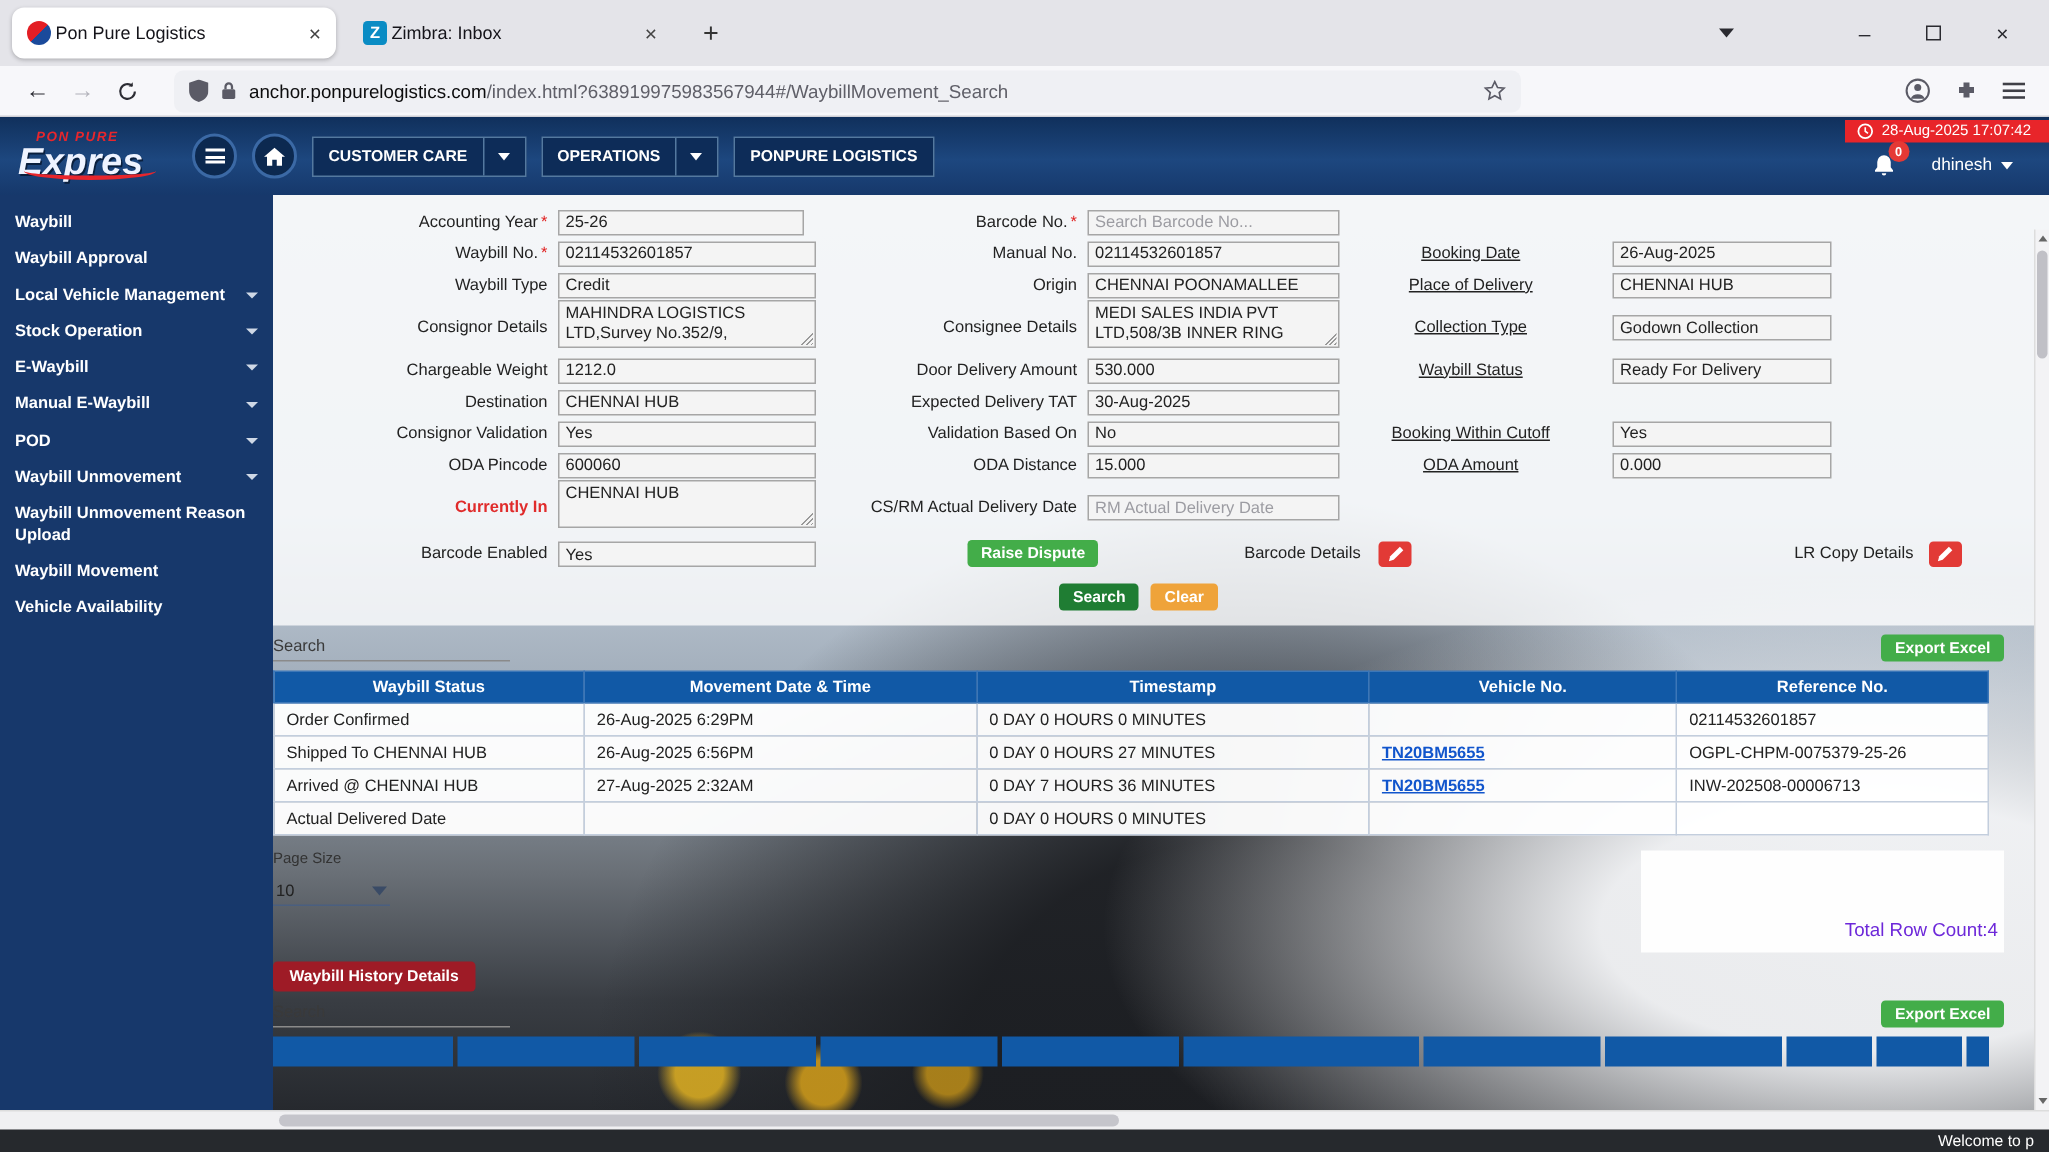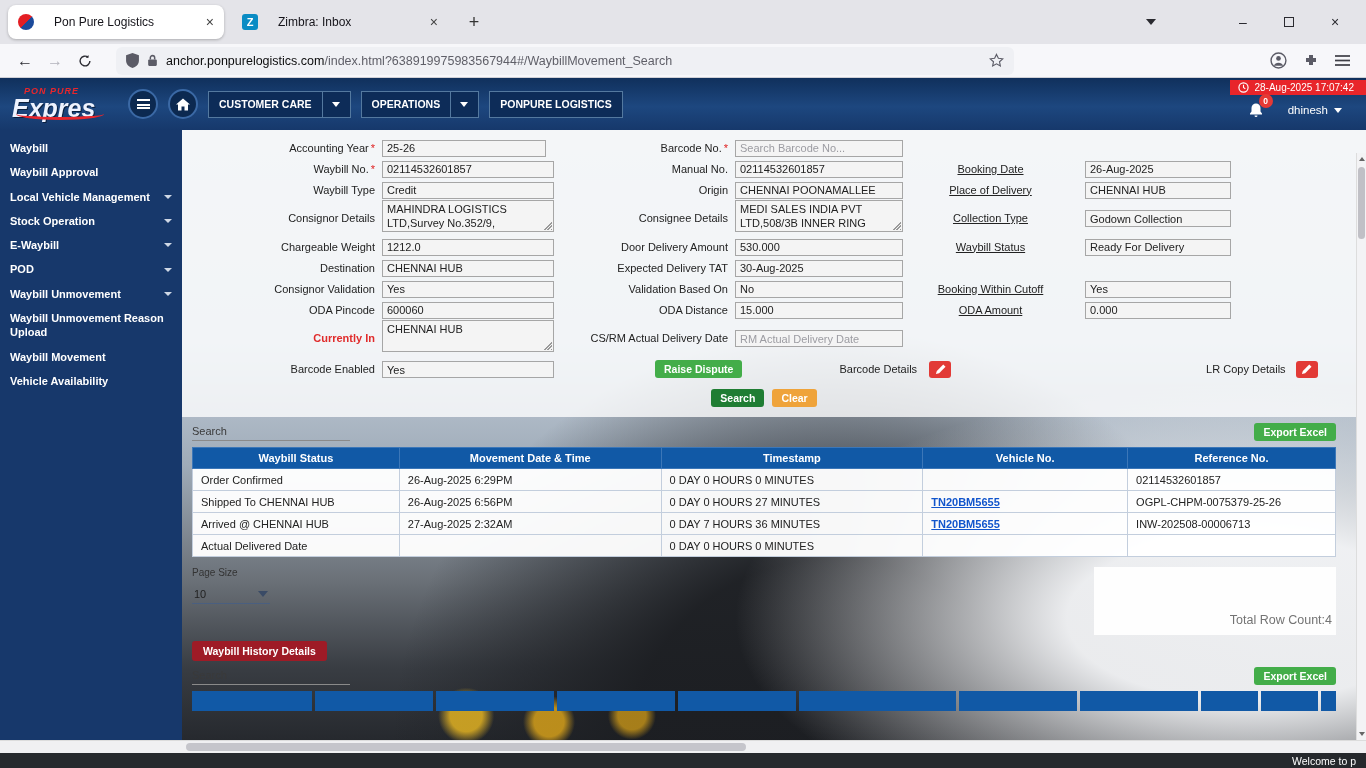--- a/index.html
+++ b/index.html
@@ -1,21 +1,21 @@
 <!DOCTYPE html>
 <html><head>
 <meta charset="utf-8">
 <style>
   * { box-sizing:border-box; margin:0; padding:0; }
   html,body { width:1366px; height:768px; overflow:hidden; font-family:"Liberation Sans",sans-serif; }
   .screen { position:relative; width:1366px; height:768px; background:#e8e8ec; }
 
   
   .tabstrip { height:44px; background:#e4e4e9; display:flex; align-items:center; padding:0 8px; }
-  .tab { display:flex; align-items:center; gap:20px; font-size:12px; color:#15141a; }
+  .tab { display:flex; align-items:center; gap:3px; font-size:12px; color:#15141a; }
   .tab.active { width:216px; height:34px; background:#fff; border-radius:8px; padding:0 10px; box-shadow:0 1px 3px rgba(0,0,0,.25); }
   .tab.inactive { width:216px; height:34px; padding:0 10px; margin-left:8px; }
   .favicon { width:16px; height:16px; flex:none; }
   .fav-pon { background:linear-gradient(135deg,#e31e24 50%,#1b4a9b 50%); border-radius:50%; }
   .fav-z { background:#0a8cc4; color:#fff; font-size:11px; font-weight:bold; display:flex; align-items:center; justify-content:center; border-radius:3px; }
   .tab-title { flex:1; white-space:nowrap; overflow:hidden; }
   .tab-close { font-size:14px; color:#444; }
   .newtab { font-size:18px; color:#333; margin-left:12px; width:28px; height:28px; display:flex; align-items:center; justify-content:center; }
   .win-controls { margin-left:auto; display:flex; align-items:center; height:100%; }
   .win-btn { width:46px; height:100%; display:flex; align-items:center; justify-content:center; font-size:14px; color:#2a2a30; }
@@ -62,21 +62,21 @@
     background:
       radial-gradient(circle at 24% 96%, rgba(226,178,34,.85) 0 16px, rgba(226,178,34,0) 28px),
       radial-gradient(circle at 31% 97%, rgba(214,160,26,.85) 0 15px, rgba(214,160,26,0) 26px),
       radial-gradient(circle at 38% 96%, rgba(201,150,24,.8) 0 14px, rgba(201,150,24,0) 24px),
       radial-gradient(ellipse at 90% 80%, rgba(245,246,248,.95) 0 12%, rgba(245,246,248,0) 34%),
       radial-gradient(ellipse at 55% 102%, rgba(28,30,34,.95) 0 22%, rgba(28,30,34,0) 48%),
       linear-gradient(180deg,#ccd5df 0%,#c2cdd9 35%,#9fabb8 55%,#6a7077 74%,#393d43 88%,#26292e 100%);
   }
   .main-col { position:relative; z-index:1; height:100%; display:flex; flex-direction:column; }
   .page-heading { height:23px; background:rgba(238,239,241,.95); display:flex; align-items:center; padding-left:10px; font-size:13px; font-weight:bold; color:#1c1c1c; border-bottom:1px solid #d5d5d8; }
-  .content-pad { padding-left:10px; padding-right:30px; }
+  .content-pad { padding-right:30px; }
 
   .form-panel { background:rgba(255,255,255,.78); padding-top:7px; padding-bottom:2px; }
   .f-row { display:flex; align-items:center; height:21px; }
   .f-row.tall { height:36px; }
   .lbl  { width:190px; padding-right:7px; text-align:right; font-size:11px; color:#222; flex:none; }
   .lbl2 { width:181px; padding-right:7px; text-align:right; font-size:11px; color:#222; flex:none; }
   .lbl3 { width:182px; padding-right:7px; text-align:center; font-size:11px; color:#222; flex:none;text-decoration:underline; }
   .lbl-red { color:#e02b2b; font-weight:bold; }
   .req { color:#e02020; margin-left:2px; }
   .inp  { width:172px; flex:none; } .inp2 { width:168px; flex:none; } .inp3 { width:146px; flex:none; }
@@ -102,21 +102,21 @@
 
   table.mv { border-collapse:collapse; margin-top:6px; width:1144px; }
   table.mv th { background:#1159a6; color:#fff; font-size:11px; font-weight:bold; padding:4px 4px; border:1px solid #3c77b8; }
   table.mv td { border:1px solid #c3cedd; font-size:11px; padding:3px 8px; height:22px; background:rgba(255,255,255,.96); color:#222; }
   td.c-status { background:#fdecea; }
   .veh-link { color:#1155cc; text-decoration:underline; font-weight:bold; cursor:pointer; }
 
   .meta-row { display:flex; margin-top:10px; height:72px; align-items:flex-start; }
   .page-size-label { font-size:10px; color:#333; }
   .page-size-select { width:78px; display:flex; justify-content:space-between; align-items:center; border-bottom:1px solid #4a5f80; font-size:11px; padding:3px 2px; margin-top:7px; color:#222; }
-  .count-card { margin-left:auto; width:242px; height:68px; background:rgba(255,255,255,.93); display:flex; align-items:flex-end; justify-content:flex-end; padding:8px 4px; font-size:12.5px; color:#737373; }
+  .count-card { margin-left:auto; width:242px; height:68px; background:rgba(255,255,255,.93); display:flex; align-items:flex-end; justify-content:flex-end; padding:8px 4px; font-size:12.5px; color:#6d28d9; }
 
   .h-table-header { display:flex; gap:3px; margin-top:6px; width:1144px; }
   .h-cell { height:20px; background:#1159a6; flex:none; }
   .hc-a { width:120px; } .hc-b { width:118px; } .hc-c { width:157px; } .hc-d { width:57px; } .hc-fill { flex:1; }
 
   .v-scrollbar { position:absolute; top:23px; right:0; bottom:0; width:10px; background:#f3f3f5; border-left:1px solid #ddd; z-index:2; }
   .vs-arrow { height:12px; display:flex; align-items:center; justify-content:center; }
   .vs-arrow-down { position:absolute; bottom:0; left:0; right:0; }
   .tri-up { width:0; height:0; border-left:3px solid transparent; border-right:3px solid transparent; border-bottom:4px solid #666; }
   .tri-down { width:0; height:0; border-left:3px solid transparent; border-right:3px solid transparent; border-top:4px solid #666; }
@@ -270,20 +270,24 @@
       <div class="side-item">
           <span>Local Vehicle Management</span>
           <span class="side-caret"></span>
         </div>
       <div class="side-item">
           <span>Stock Operation</span>
           <span class="side-caret"></span>
         </div>
       <div class="side-item">
           <span>E-Waybill</span>
+          <span class="side-caret"></span>
+        </div>
+      <div class="side-item">
+          <span>Manual E-Waybill</span>
           <span class="side-caret"></span>
         </div>
       <div class="side-item">
           <span>POD</span>
           <span class="side-caret"></span>
         </div>
       <div class="side-item">
           <span>Waybill Unmovement</span>
           <span class="side-caret"></span>
         </div>

